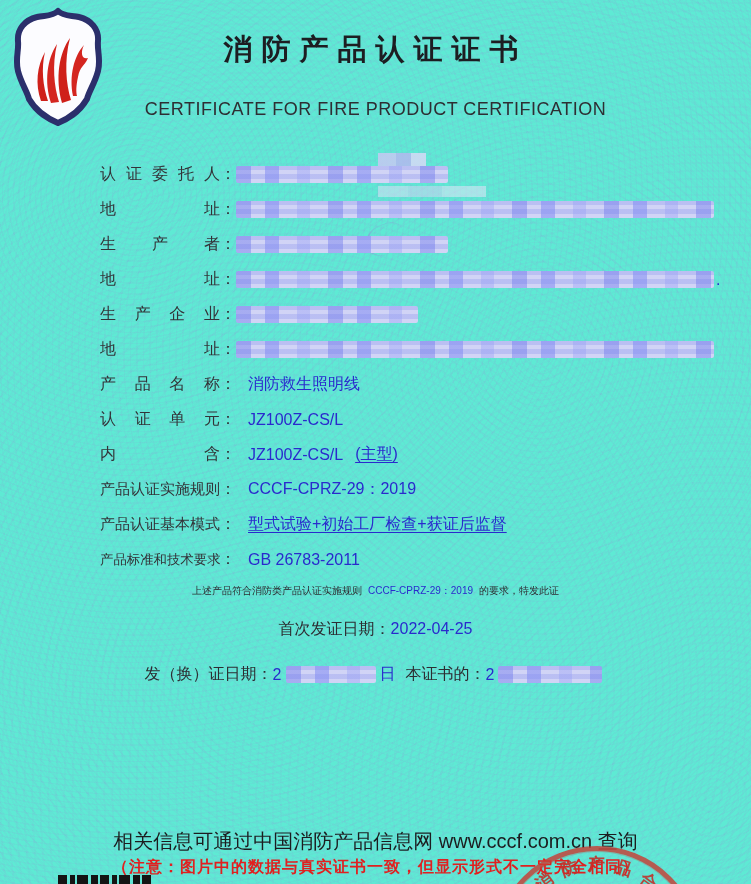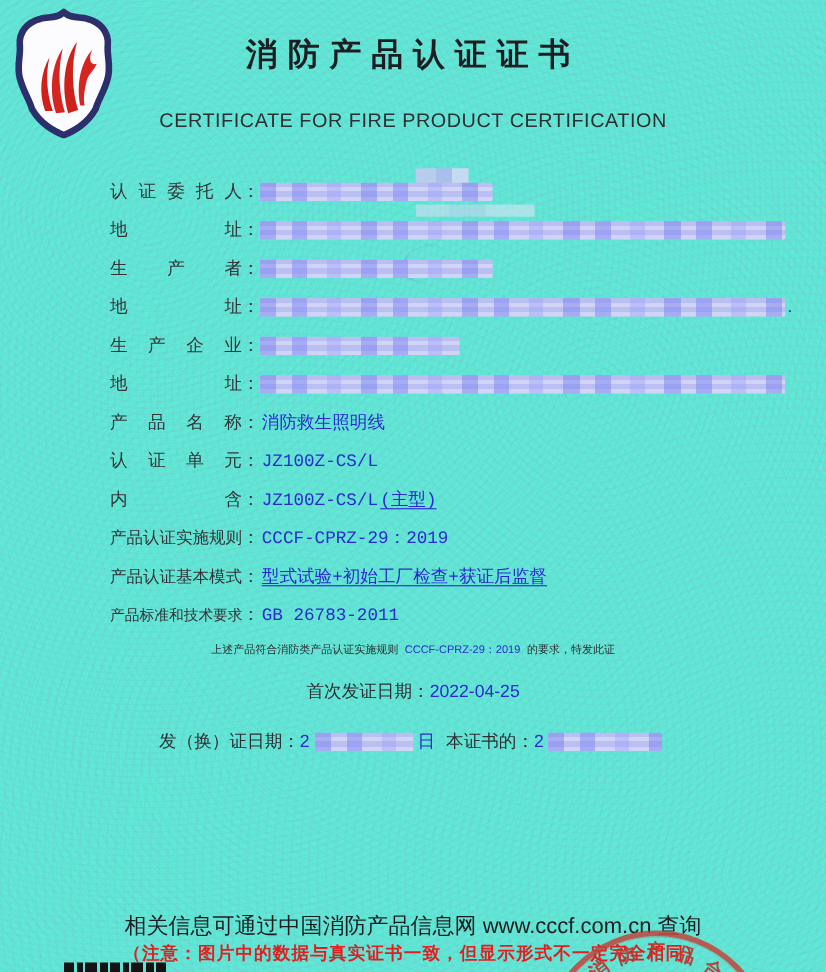--- a/index.html
+++ b/index.html
@@ -38,21 +38,21 @@
         rgba(228,125,135,.4) 61px 73px, rgba(255,255,255,.1) 73px 90px);
   }
   .w-cert{width:172px;} .w-short{width:212px;} .w-med{width:182px;} .w-long{width:478px;}
   .w-issue1{width:90px;} .w-issue2{width:104px;}
   .fields{position:absolute;left:100px;top:157px;width:630px;}
   .row{height:35px;display:flex;align-items:center;font-size:16px;}
   .flabel{color:#333338;}
   .justify-chars{display:inline-flex;justify-content:space-between;width:120px;}
   .fs15{font-size:15px;} .fs134{font-size:13.4px;}
   .colon{color:#333338;width:16px;display:inline-block;}
-  .val{color:#2a2acd;margin-left:2px;white-space:nowrap;font-family:Liberation Mono, monospace;}
+  .val{color:#2a2acd;margin-left:12px;white-space:nowrap;}
   .u{text-decoration:underline;text-underline-offset:3px;text-decoration-thickness:1px;}
   .suffix{color:#2a2acd;margin-left:2px;}
   .statement{position:absolute;left:0;top:584px;width:100%;text-align:center;
          font-size:10px;color:#2d2d32;}
   .statement .rule{color:#2a2acd;margin:0 6px;}
   .dateline1{position:absolute;left:0;top:619px;width:100%;text-align:center;
          font-size:16px;color:#2d2d32;}
   .dateline2{position:absolute;left:0;top:652px;width:100%;display:flex;align-items:center;
          justify-content:center;font-size:16px;color:#2d2d32;margin-top:12px;}
   .blue{color:#2a2acd;}

